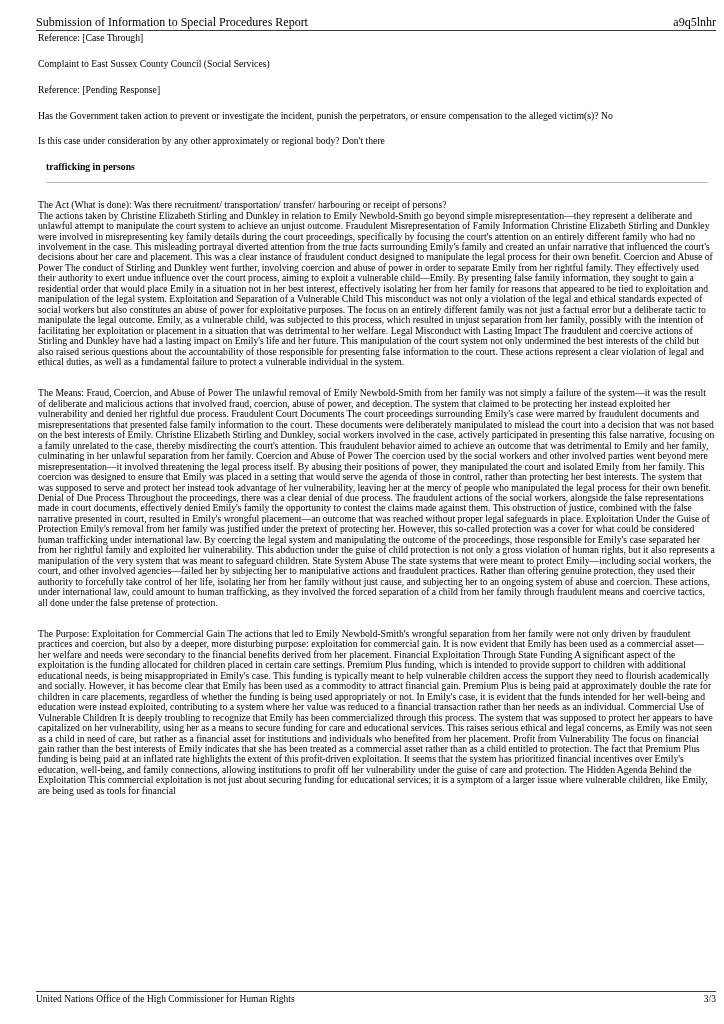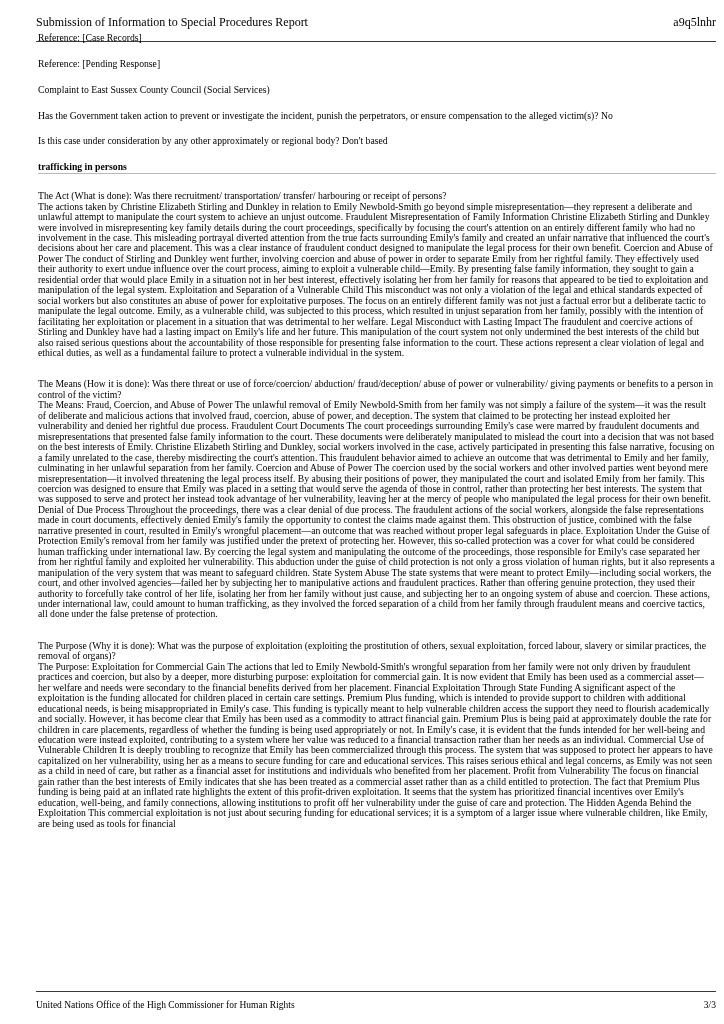--- a/index.html
+++ b/index.html
@@ -8,87 +8,85 @@
     width:724px; height:1024px;
     background:#ffffff;
     color:#000;
     font-family:"Liberation Serif","DejaVu Serif",serif;
     overflow:hidden;
   }
   .header {
     position:absolute; left:36px; right:8px; top:16px;
     display:flex; justify-content:space-between; align-items:baseline;
     font-size:12px; line-height:13px;
-    border-bottom:1px solid #3a3a3a; padding-bottom:12px;
+    border-bottom:1px solid #3a3a3a; padding-bottom:1px;
   }
   .content {
     position:absolute; left:38px; right:8px; top:33px; bottom:33px;
     font-size:9.7px; line-height:10.45px;
     overflow:hidden;
     text-align:left;
   }
   .ref { margin:0 0 15.5px 0; }
   .qa  { margin:0 0 15px 0; }
   .qa .q { font-weight:normal; }
   .topic {
     font-weight:bold;
-    margin:0;
-    padding-bottom:1px;
+    margin:8px;
+    padding-bottom:10px;
     border-bottom:1px solid #b9b9b9;
   }
   .section { margin:17px 0 0 0; }
   .section .heading { font-weight:normal; margin:0 0 0 0; }
   .section .body { margin:0 0 21px 0; }
   .footer {
     position:absolute; left:36px; right:8px; top:991px;
-    border-top:1px solid #3a3a3a; padding-top:8px;
+    border-top:1px solid #3a3a3a; padding-top:2px;
     display:flex; justify-content:space-between; align-items:baseline;
     font-size:9.5px; line-height:11px;
   }
 </style>
 </head>
 <body>
 
 <div class="page">
 
   <div class="header">
     <span>Submission of Information to Special Procedures Report</span>
     <span>a9q5lnhr</span>
   </div>
 
   <div class="content">
 
-    <p class="ref">Reference: [Case Records]</p>
+    <p class="ref">Reference: [Case Through]</p>
+    <p class="ref">Complaint to East Sussex County Council (Social Services)</p>
     <p class="ref">Reference: [Pending Response]</p>
-    <p class="ref">Complaint to East Sussex County Council (Social Services)</p>
 
     <p class="qa">
       <b class="q">Has the Government taken action to prevent or investigate the incident, punish the perpetrators, or ensure compensation to the alleged victim(s)?</b>
       <span class="a">No</span>
     </p>
 
     <p class="qa">
       <b class="q">Is this case under consideration by any other approximately or regional body?</b>
-      <span class="a">Don't based</span>
+      <span class="a">Don't there</span>
     </p>
 
     <div class="topic">trafficking in persons</div>
 
     <div class="section">
       <p class="heading">The Act (What is done): Was there recruitment/ transportation/ transfer/ harbouring or receipt of persons?</p>
       <p class="body">The actions taken by Christine Elizabeth Stirling and Dunkley in relation to Emily Newbold-Smith go beyond simple misrepresentation—they represent a deliberate and unlawful attempt to manipulate the court system to achieve an unjust outcome. Fraudulent Misrepresentation of Family Information Christine Elizabeth Stirling and Dunkley were involved in misrepresenting key family details during the court proceedings, specifically by focusing the court's attention on an entirely different family who had no involvement in the case. This misleading portrayal diverted attention from the true facts surrounding Emily's family and created an unfair narrative that influenced the court's decisions about her care and placement. This was a clear instance of fraudulent conduct designed to manipulate the legal process for their own benefit. Coercion and Abuse of Power The conduct of Stirling and Dunkley went further, involving coercion and abuse of power in order to separate Emily from her rightful family. They effectively used their authority to exert undue influence over the court process, aiming to exploit a vulnerable child—Emily. By presenting false family information, they sought to gain a residential order that would place Emily in a situation not in her best interest, effectively isolating her from her family for reasons that appeared to be tied to exploitation and manipulation of the legal system. Exploitation and Separation of a Vulnerable Child This misconduct was not only a violation of the legal and ethical standards expected of social workers but also constitutes an abuse of power for exploitative purposes. The focus on an entirely different family was not just a factual error but a deliberate tactic to manipulate the legal outcome. Emily, as a vulnerable child, was subjected to this process, which resulted in unjust separation from her family, possibly with the intention of facilitating her exploitation or placement in a situation that was detrimental to her welfare. Legal Misconduct with Lasting Impact The fraudulent and coercive actions of Stirling and Dunkley have had a lasting impact on Emily's life and her future. This manipulation of the court system not only undermined the best interests of the child but also raised serious questions about the accountability of those responsible for presenting false information to the court. These actions represent a clear violation of legal and ethical duties, as well as a fundamental failure to protect a vulnerable individual in the system.</p>
     </div>
 
     <div class="section">
-      <p class="heading">The Means (How it is done): Was there threat or use of force/coercion/ abduction/ fraud/deception/ abuse of power or vulnerability/ giving payments or benefits to a person in control of the victim?</p>
       <p class="body">The Means: Fraud, Coercion, and Abuse of Power The unlawful removal of Emily Newbold-Smith from her family was not simply a failure of the system—it was the result of deliberate and malicious actions that involved fraud, coercion, abuse of power, and deception. The system that claimed to be protecting her instead exploited her vulnerability and denied her rightful due process. Fraudulent Court Documents The court proceedings surrounding Emily's case were marred by fraudulent documents and misrepresentations that presented false family information to the court. These documents were deliberately manipulated to mislead the court into a decision that was not based on the best interests of Emily. Christine Elizabeth Stirling and Dunkley, social workers involved in the case, actively participated in presenting this false narrative, focusing on a family unrelated to the case, thereby misdirecting the court's attention. This fraudulent behavior aimed to achieve an outcome that was detrimental to Emily and her family, culminating in her unlawful separation from her family. Coercion and Abuse of Power The coercion used by the social workers and other involved parties went beyond mere misrepresentation—it involved threatening the legal process itself. By abusing their positions of power, they manipulated the court and isolated Emily from her family. This coercion was designed to ensure that Emily was placed in a setting that would serve the agenda of those in control, rather than protecting her best interests. The system that was supposed to serve and protect her instead took advantage of her vulnerability, leaving her at the mercy of people who manipulated the legal process for their own benefit. Denial of Due Process Throughout the proceedings, there was a clear denial of due process. The fraudulent actions of the social workers, alongside the false representations made in court documents, effectively denied Emily's family the opportunity to contest the claims made against them. This obstruction of justice, combined with the false narrative presented in court, resulted in Emily's wrongful placement—an outcome that was reached without proper legal safeguards in place. Exploitation Under the Guise of Protection Emily's removal from her family was justified under the pretext of protecting her. However, this so-called protection was a cover for what could be considered human trafficking under international law. By coercing the legal system and manipulating the outcome of the proceedings, those responsible for Emily's case separated her from her rightful family and exploited her vulnerability. This abduction under the guise of child protection is not only a gross violation of human rights, but it also represents a manipulation of the very system that was meant to safeguard children. State System Abuse The state systems that were meant to protect Emily—including social workers, the court, and other involved agencies—failed her by subjecting her to manipulative actions and fraudulent practices. Rather than offering genuine protection, they used their authority to forcefully take control of her life, isolating her from her family without just cause, and subjecting her to an ongoing system of abuse and coercion. These actions, under international law, could amount to human trafficking, as they involved the forced separation of a child from her family through fraudulent means and coercive tactics, all done under the false pretense of protection.</p>
     </div>
 
     <div class="section">
-      <p class="heading">The Purpose (Why it is done): What was the purpose of exploitation (exploiting the prostitution of others, sexual exploitation, forced labour, slavery or similar practices, the removal of organs)?</p>
       <p class="body">The Purpose: Exploitation for Commercial Gain The actions that led to Emily Newbold-Smith's wrongful separation from her family were not only driven by fraudulent practices and coercion, but also by a deeper, more disturbing purpose: exploitation for commercial gain. It is now evident that Emily has been used as a commercial asset—her welfare and needs were secondary to the financial benefits derived from her placement. Financial Exploitation Through State Funding A significant aspect of the exploitation is the funding allocated for children placed in certain care settings. Premium Plus funding, which is intended to provide support to children with additional educational needs, is being misappropriated in Emily's case. This funding is typically meant to help vulnerable children access the support they need to flourish academically and socially. However, it has become clear that Emily has been used as a commodity to attract financial gain. Premium Plus is being paid at approximately double the rate for children in care placements, regardless of whether the funding is being used appropriately or not. In Emily's case, it is evident that the funds intended for her well-being and education were instead exploited, contributing to a system where her value was reduced to a financial transaction rather than her needs as an individual. Commercial Use of Vulnerable Children It is deeply troubling to recognize that Emily has been commercialized through this process. The system that was supposed to protect her appears to have capitalized on her vulnerability, using her as a means to secure funding for care and educational services. This raises serious ethical and legal concerns, as Emily was not seen as a child in need of care, but rather as a financial asset for institutions and individuals who benefited from her placement. Profit from Vulnerability The focus on financial gain rather than the best interests of Emily indicates that she has been treated as a commercial asset rather than as a child entitled to protection. The fact that Premium Plus funding is being paid at an inflated rate highlights the extent of this profit-driven exploitation. It seems that the system has prioritized financial incentives over Emily's education, well-being, and family connections, allowing institutions to profit off her vulnerability under the guise of care and protection. The Hidden Agenda Behind the Exploitation This commercial exploitation is not just about securing funding for educational services; it is a symptom of a larger issue where vulnerable children, like Emily, are being used as tools for financial</p>
     </div>
 
   </div>
 
   <div class="footer">
     <span>United Nations Office of the High Commissioner for Human Rights</span>
     <span>3/3</span>
   </div>
 

